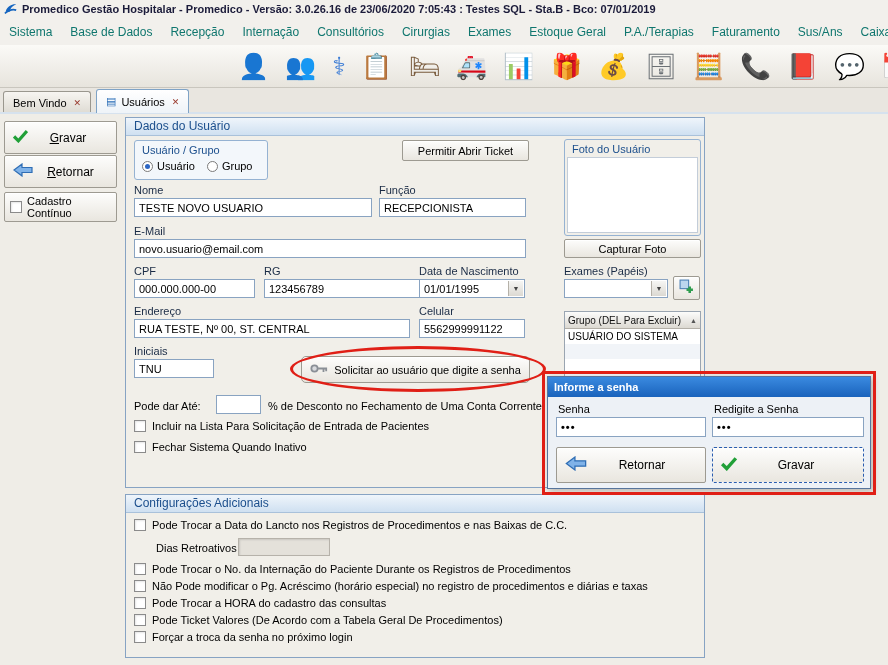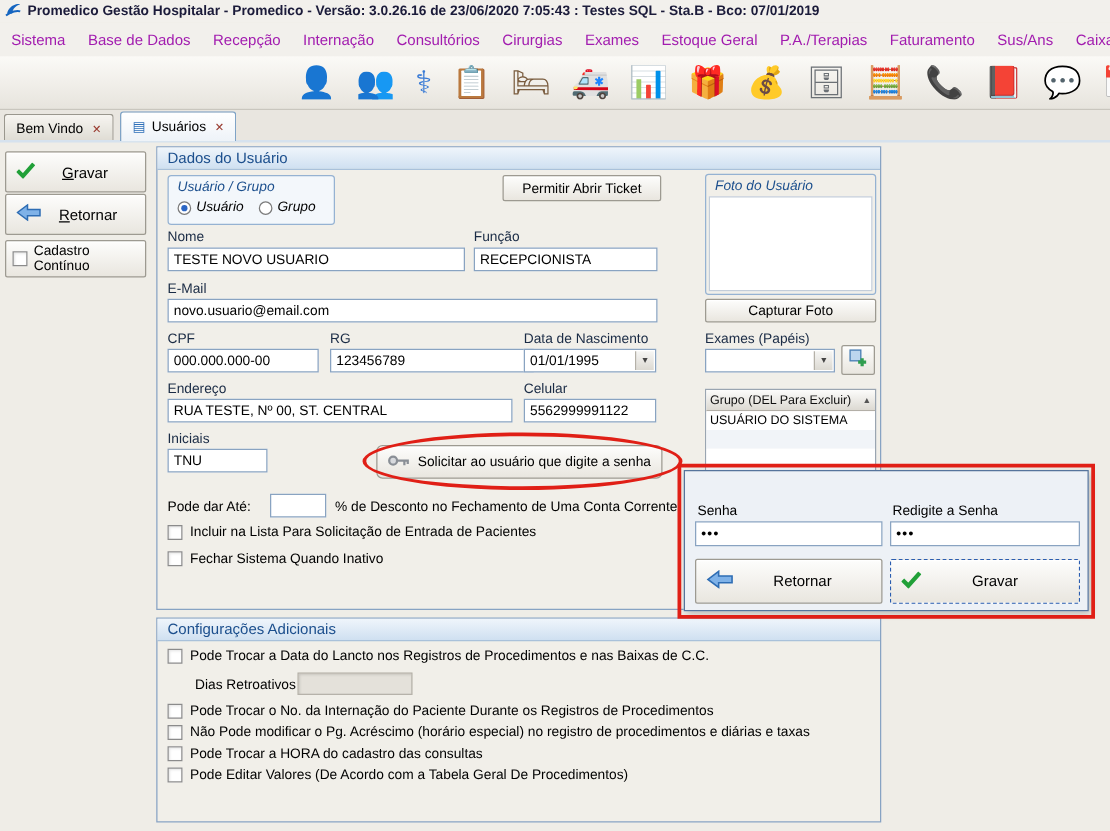--- a/index.html
+++ b/index.html
@@ -5,21 +5,21 @@
 * { margin:0; padding:0; box-sizing:border-box; }
 body { font-family:"Liberation Sans",sans-serif; background:#d8d6d0; }
 #screen { position:relative; width:888px; height:665px; background:#efede7; overflow:hidden; font-size:11px; color:#000; font-family:"Liberation Sans",sans-serif; }
 
 
 #titlebar { position:absolute; left:0; top:0; width:888px; height:18px; background:#f2f0ec; display:flex; align-items:center; gap:5px; padding-left:4px; }
 #titlebar .title { font-size:11px; color:#1b1b3a; white-space:nowrap;font-weight:bold; }
 
 
 #menubar { position:absolute; left:0; top:18px; width:888px; height:27px; display:flex; align-items:center; background:#f2f0ec; overflow:hidden; }
-.menu-item { padding:5px 9px; font-size:12px; color:#a21caf; white-space:nowrap; cursor:default; }
+.menu-item { padding:5px 9px; font-size:12px; color:#0f766e; white-space:nowrap; cursor:default; }
 
 
 #toolbar { position:absolute; left:0; top:45px; width:888px; height:43px; background:linear-gradient(#fbfaf7,#e7e4dd); border-bottom:1px solid #c9c6be; display:flex; align-items:center; gap:16px; padding-left:238px; overflow:hidden; }
 .tool-icon { font-size:25px; line-height:1; cursor:pointer; }
 
 
 #tabbar { position:absolute; left:0; top:88px; width:888px; height:25px; background:#e9e6e0; }
 .tab { position:absolute; display:flex; align-items:center; gap:5px; padding:0 9px; height:22px; top:3px; border:1px solid #9a978e; border-bottom:none; border-radius:3px 3px 0 0; background:linear-gradient(#f7f5f1,#dedbd3); font-size:11px; cursor:pointer; }
 .tab.active { top:1px; height:24px; background:linear-gradient(#ffffff,#eef3f8); border-color:#7fa3c6; z-index:2; }
 .tab .close { color:#993a2e; font-size:9px; margin-left:2px; cursor:pointer; }
@@ -34,21 +34,21 @@
 .btn .btn-text { flex:1; text-align:center; white-space:nowrap; }
 .btn.focus { border:1px dashed #2a5db0; }
 .cb { width:12px; height:12px; background:#fff; border:1px solid #8b8b8b; flex:none; box-shadow:inset 1px 1px 2px rgba(0,0,0,.1); }
 .check-row { position:absolute; display:flex; align-items:center; gap:6px; font-size:11px; color:#000; white-space:nowrap; }
 
 
 .panel { position:absolute; background:#f1efe9; border:1px solid #87a3c3; }
 .panel-header { height:18px; background:linear-gradient(#eff5fb,#cfe0f1); border-bottom:1px solid #a9c1da; color:#1c4f8d; font-size:12px; line-height:17px; padding-left:8px; }
 
 
-.groupbox { position:absolute; border:1px solid #95b2d2; border-radius:3px; background:#f3f7fb;font-style:italic; }
+.groupbox { position:absolute; border:1px solid #95b2d2; border-radius:3px; background:#f3f7fb; }
 .gb-title { color:#1c4f8d; font-size:11px; padding:3px 0 0 7px; white-space:nowrap; }
 .radio-row { display:flex; align-items:center; gap:4px; font-size:11px; color:#000; padding:4px 0 0 7px; }
 .radio { width:11px; height:11px; border:1px solid #7b7b7b; border-radius:50%; background:#fff; position:relative; flex:none; cursor:pointer; }
 .radio.sel::after { content:""; position:absolute; left:2px; top:2px; width:5px; height:5px; border-radius:50%; background:#2c66c4; }
 
 
 #grupo-list { position:absolute; border:1px solid #9aa5b1; background:#fff; overflow:hidden; }
 #grupo-list .list-header { height:17px; background:linear-gradient(#fcfcfb,#dcd9d2); border-bottom:1px solid #b3afa7; font-size:10px; display:flex; align-items:center; justify-content:space-between; padding:0 3px; color:#111; cursor:pointer; }
 .list-row { height:15px; font-size:10px; display:flex; align-items:center; padding-left:3px; white-space:nowrap; overflow:hidden; }
 
@@ -255,25 +255,30 @@
       <div class="check-row" style="left: 8px; top: 85px;">
         <span class="cb"></span>
         <span>Não Pode modificar o Pg. Acréscimo (horário especial) no registro de procedimentos e diárias e taxas</span>
       </div>
       <div class="check-row" style="left: 8px; top: 102px;">
         <span class="cb"></span>
         <span>Pode Trocar a HORA do cadastro das consultas</span>
       </div>
       <div class="check-row" style="left: 8px; top: 119px;">
         <span class="cb"></span>
-        <span>Pode Editar Valores (De Acordo com a Tabela Geral De Procedimentos)</span>
+        <span>Pode Ticket Valores (De Acordo com a Tabela Geral De Procedimentos)</span>
+      </div>
+      <div class="check-row" style="left: 8px; top: 136px;">
+        <span class="cb"></span>
+        <span>Forçar a troca da senha no próximo login</span>
       </div>
     </div>
 
   <div id="senha-dialog">
+    <div class="dlg-title">Informe a senha</div>
     <span class="label" style="left:10px;top:26px;color:#000">Senha</span>
     <span class="label" style="left:166px;top:26px;color:#000">Redigite a Senha</span>
     <div class="input" style="left:8px;top:40px;width:150px;height:20px;font-weight:bold;letter-spacing:1px">•••</div>
     <div class="input" style="left:164px;top:40px;width:152px;height:20px;font-weight:bold;letter-spacing:1px">•••</div>
     <div class="btn" style="left:8px;top:70px;width:150px;height:36px">
       <span><svg width="22" height="15" viewBox="0 0 20 14">
             <path d="M19 4.5 H9 V1 L1 7 L9 13 V9.5 H19 Z" fill="#7fb2e8" stroke="#2e6db4" stroke-width="1.2"></path>
           </svg></span>
       <span class="btn-text">Retornar</span>
     </div>

